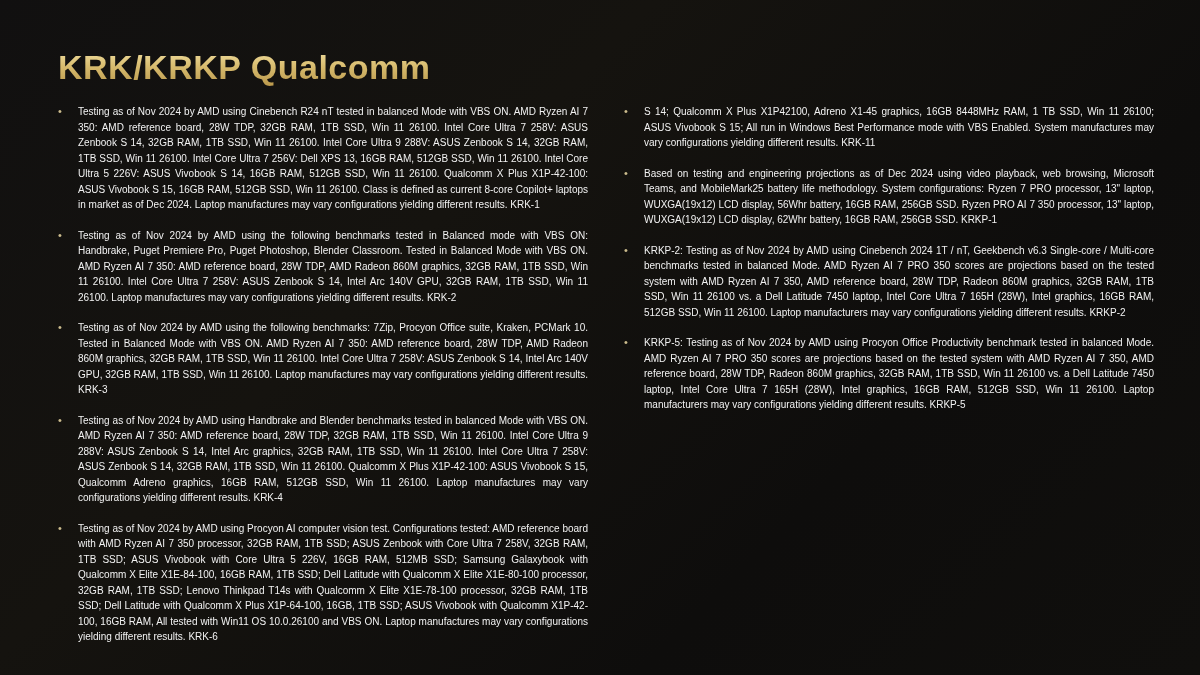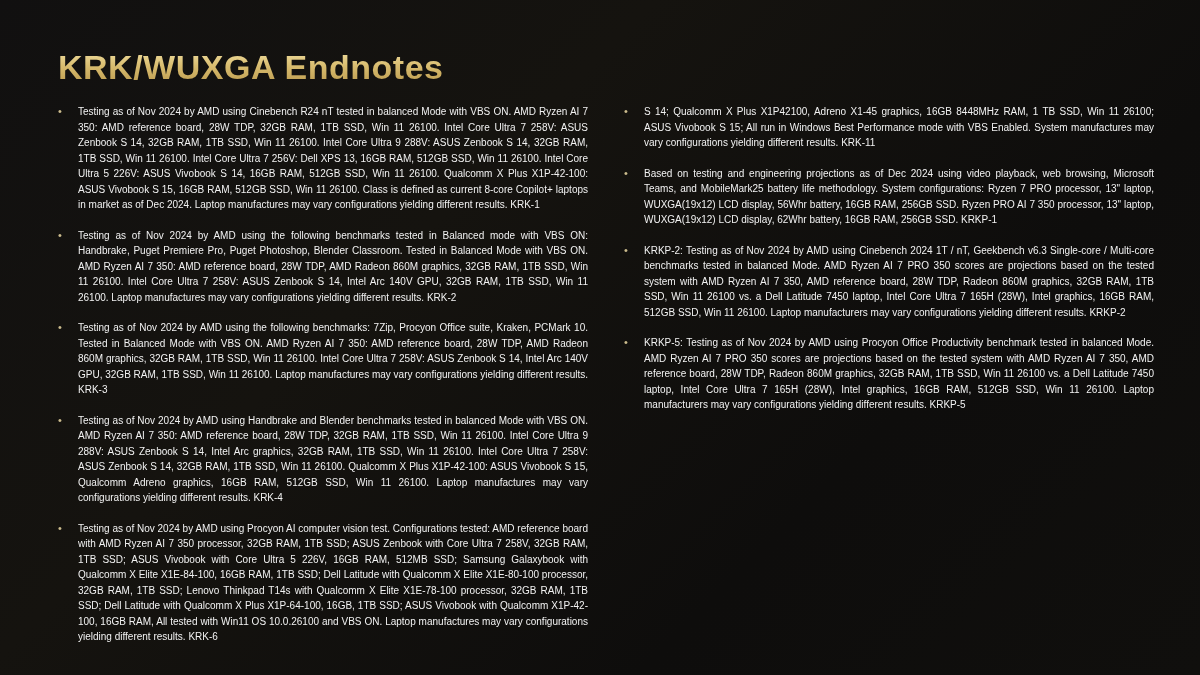--- a/index.html
+++ b/index.html
@@ -67,21 +67,21 @@
     font-size: 11px;
   }
   .note-text {
     display: block;
   }
 </style>
 </head>
 <body>
 
 <div class="slide">
-  <div class="title">KRK/WUXGA Endnotes</div>
+  <div class="title">KRK/KRKP Qualcomm</div>
 
   <div class="columns">
     <div class="col">
       <ul class="notes">
         <li>
             <span class="note-text">Testing as of Nov 2024 by AMD using Cinebench R24 nT tested in balanced Mode with VBS ON. AMD Ryzen AI 7 350: AMD reference board, 28W TDP, 32GB RAM, 1TB SSD, Win 11 26100. Intel Core Ultra 7 258V: ASUS Zenbook S 14, 32GB RAM, 1TB SSD, Win 11 26100. Intel Core Ultra 9 288V: ASUS Zenbook S 14, 32GB RAM, 1TB SSD, Win 11 26100. Intel Core Ultra 7 256V: Dell XPS 13, 16GB RAM, 512GB SSD, Win 11 26100. Intel Core Ultra 5 226V: ASUS Vivobook S 14, 16GB RAM, 512GB SSD, Win 11 26100. Qualcomm X Plus X1P-42-100: ASUS Vivobook S 15, 16GB RAM, 512GB SSD, Win 11 26100. Class is defined as current 8-core Copilot+ laptops in market as of Dec 2024. Laptop manufactures may vary configurations yielding different results. KRK-1</span>
           </li>
         <li>
             <span class="note-text">Testing as of Nov 2024 by AMD using the following benchmarks tested in Balanced mode with VBS ON: Handbrake, Puget Premiere Pro, Puget Photoshop, Blender Classroom. Tested in Balanced Mode with VBS ON. AMD Ryzen AI 7 350: AMD reference board, 28W TDP, AMD Radeon 860M graphics, 32GB RAM, 1TB SSD, Win 11 26100. Intel Core Ultra 7 258V: ASUS Zenbook S 14, Intel Arc 140V GPU, 32GB RAM, 1TB SSD, Win 11 26100. Laptop manufactures may vary configurations yielding different results. KRK-2</span>
           </li>

